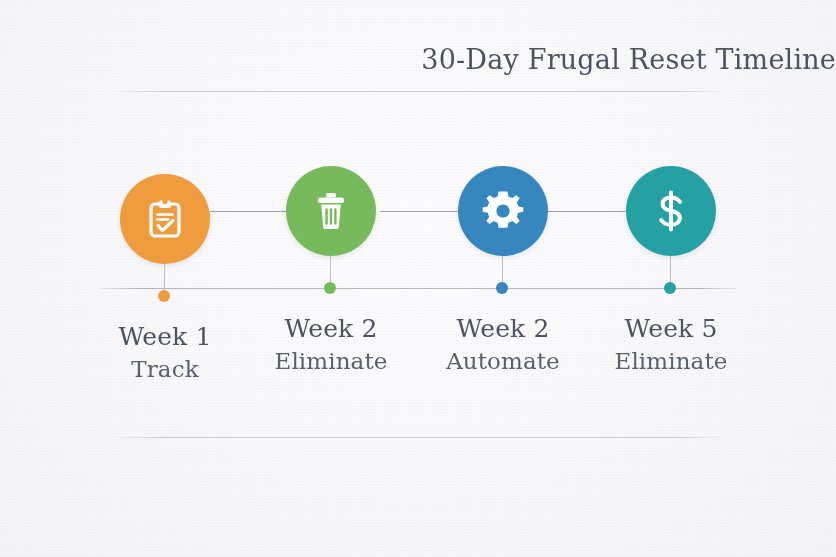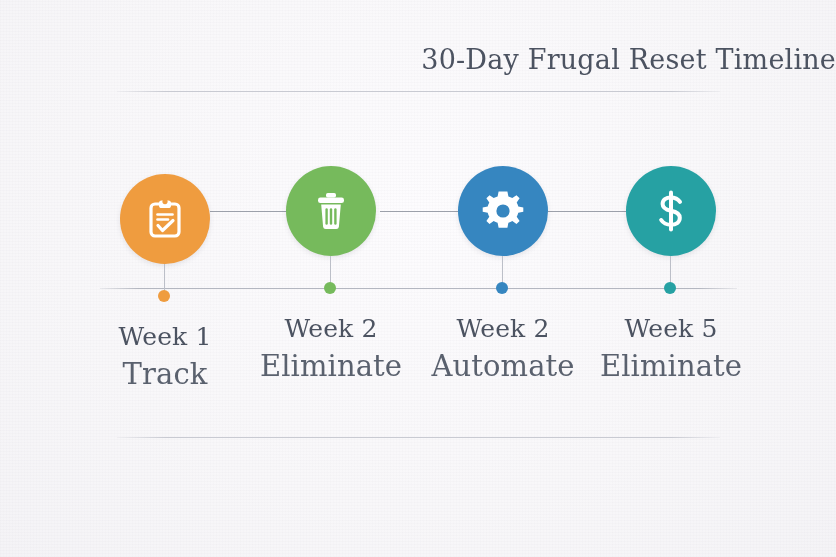--- a/index.html
+++ b/index.html
@@ -122,21 +122,21 @@
   .week {
     font-family: "DejaVu Serif", serif;
     font-size: 25px;
     font-weight: 400;
     color: #4c5361;
     line-height: 1.32;
     letter-spacing: 0.1px;
   }
   .phase {
     font-family: "DejaVu Serif", serif;
-    font-size: 29px;
+    font-size: 23px;
     font-weight: 400;
     color: #5a616e;
     line-height: 1.45;
     letter-spacing: 0.1px;
   }
 </style>
 </head>
 <body>
 
 <div id="canvas">

